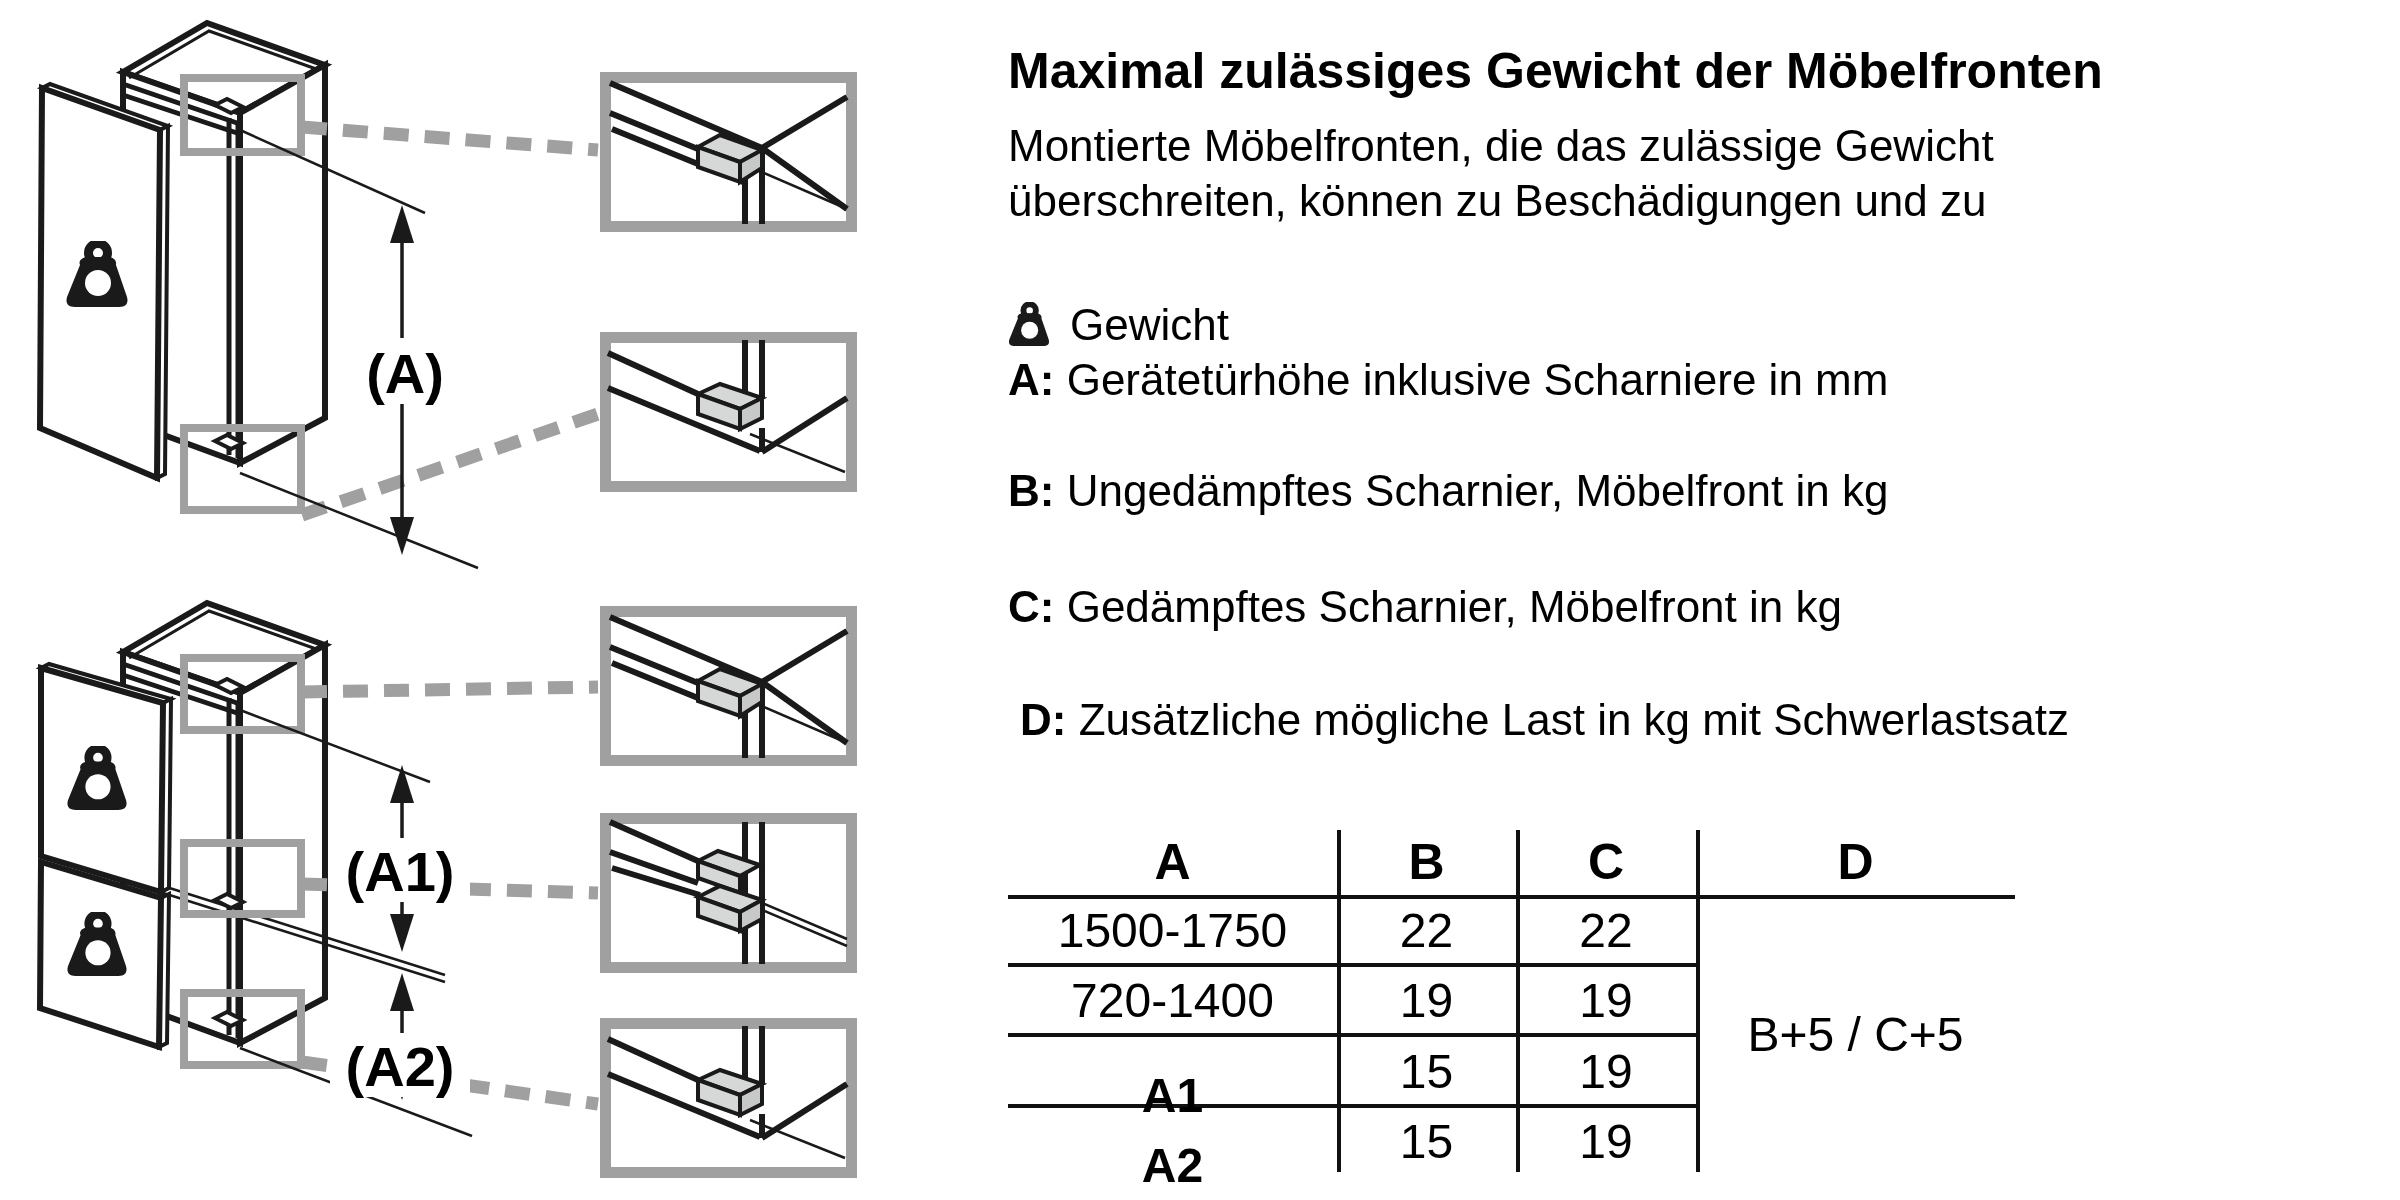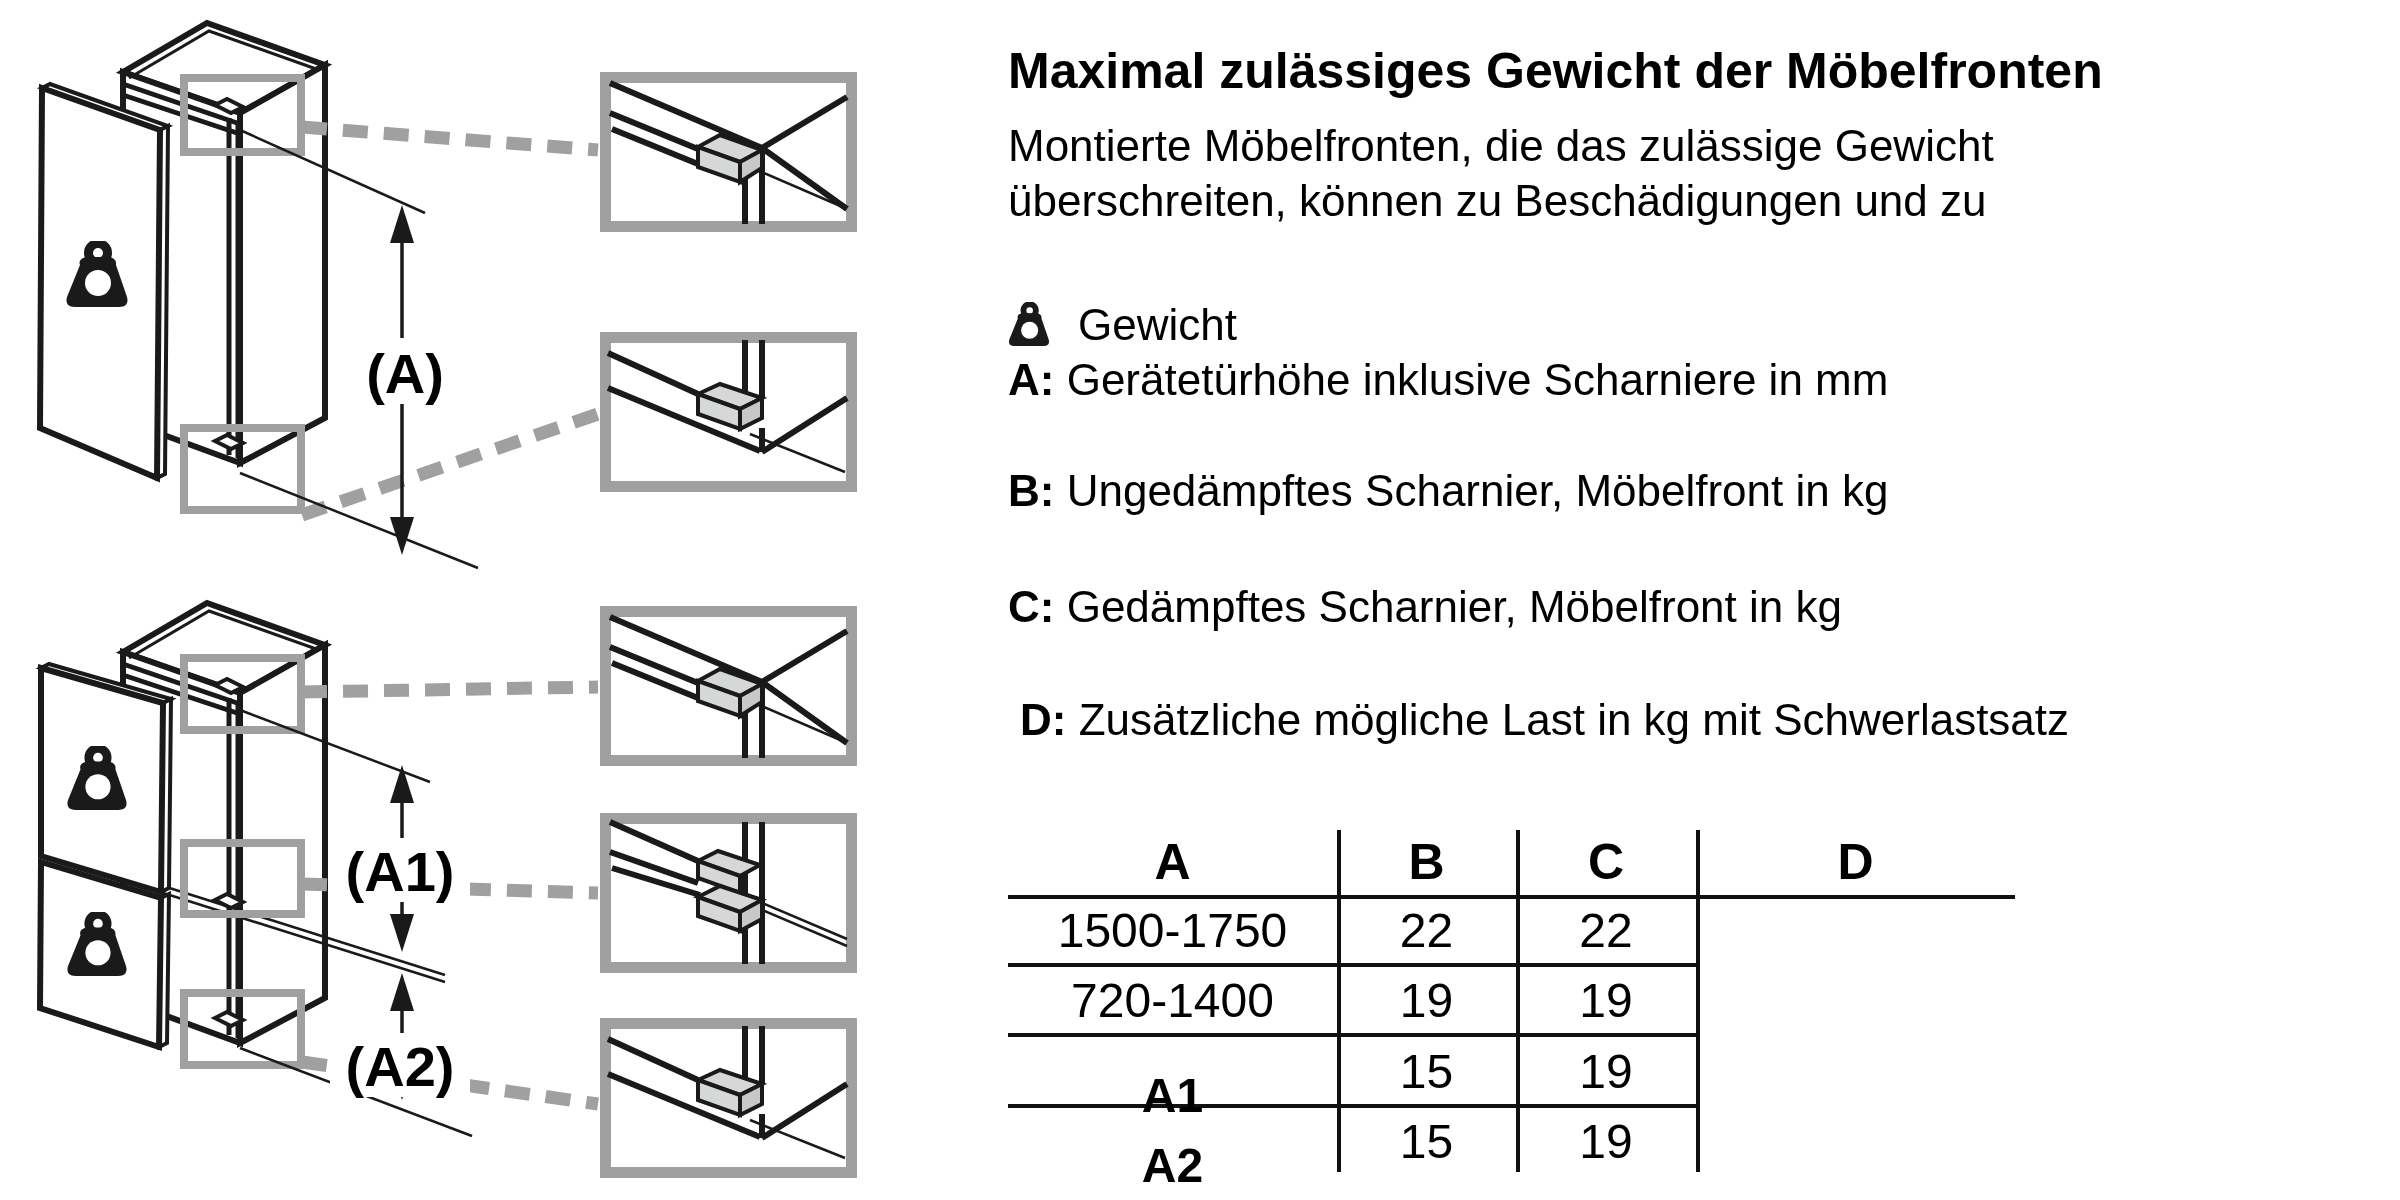--- a/index.html
+++ b/index.html
@@ -5,21 +5,21 @@
   html,body{margin:0;padding:0;}
   body{
     width:2400px;height:1200px;position:relative;background:#ffffff;
     font-family:"Liberation Sans", sans-serif;color:#000;overflow:hidden;
   }
   .abs{position:absolute;}
   
   .title{left:1008px;top:8px;font-size:50px;font-weight:bold;white-space:nowrap;letter-spacing:0;}
   .para{left:1008px;top:118px;font-size:44px;line-height:55px;white-space:nowrap;}
   .legend-weight{left:1008px;top:300px;height:50px;display:flex;align-items:center;}
-  .legend-weight .wlabel{font-size:44px;margin-left:28px;}
+  .legend-weight .wlabel{font-size:44px;margin-left:20px;}
   .legend-item{font-size:44px;white-space:nowrap;left:1008px;}
   .legend-item b{font-weight:bold;}
   .li-a{top:355px;} .li-b{top:466px;} .li-c{top:582px;} .li-d{top:695px;margin-left:12px;}
   
   .tbl{left:1008px;top:830px;width:1010px;height:345px;}
   .tline{position:absolute;background:#111;}
   .hline{height:4px;}
   .vline{width:4px;top:0;height:342px;}
   .cell{position:absolute;display:flex;align-items:center;justify-content:center;
         font-size:48px;white-space:nowrap;}
@@ -282,13 +282,14 @@
   <div class="cell c-c r-2">19</div>
 
   <div class="cell bcell c-a r-3">A1</div>
   <div class="cell c-b r-3">15</div>
   <div class="cell c-c r-3">19</div>
 
   <div class="cell bcell c-a r-4">A2</div>
   <div class="cell c-b r-4">15</div>
   <div class="cell c-c r-4">19</div>
 
+  <div class="cell c-d d-merged">B+5 / C+5</div>
 </div>
 
 </body></html>

